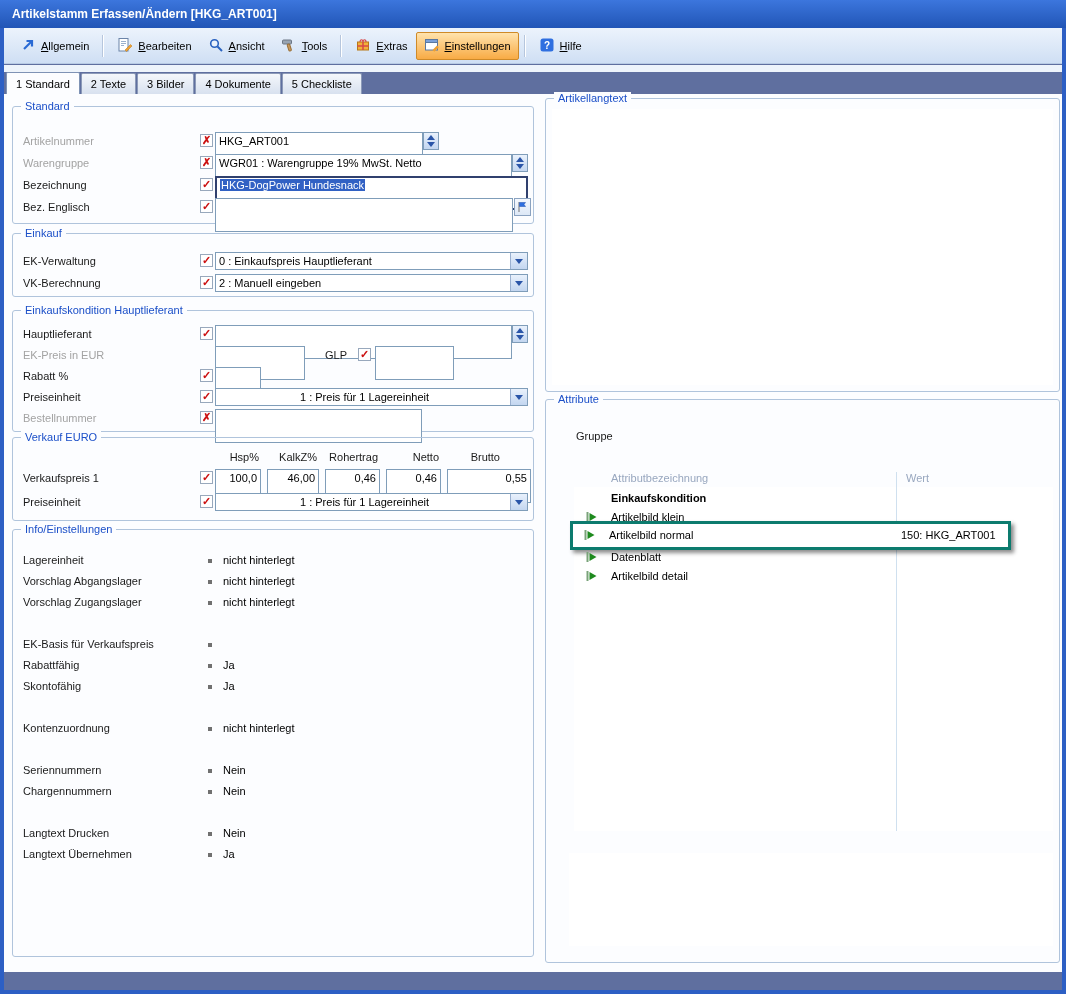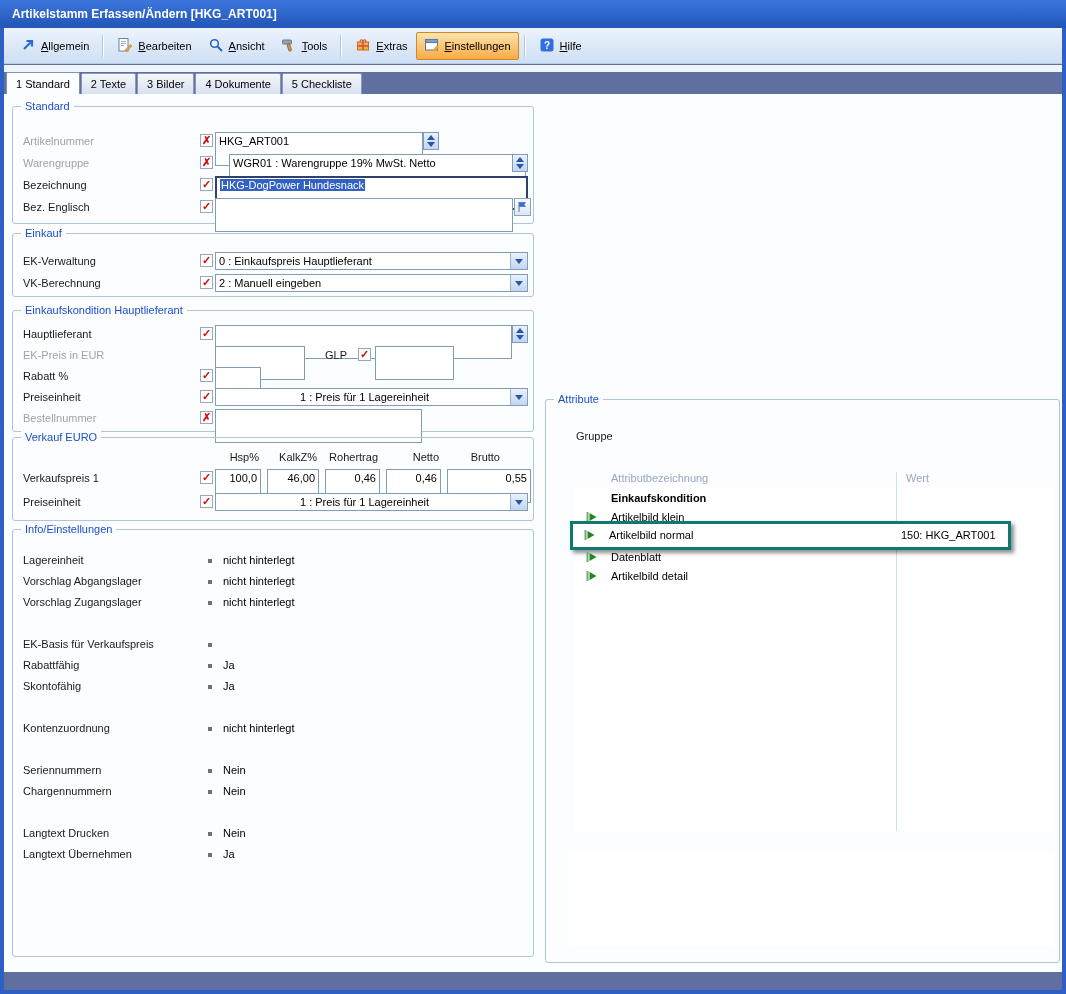--- a/index.html
+++ b/index.html
@@ -135,21 +135,21 @@
         <span class="legend">Standard</span>
         <span class="lbl dis" style="left:10px;top:28px;">Artikelnummer</span>
         <span class="cb" style="left:187px;top:27px;">✗</span>
         <div class="txt" style="left:202px;top:25px;width:208px;">HKG_ART001</div>
         <span class="spin" style="left:410px;top:25px;">
             <span class="tri-up"></span>
             <span class="tri-dn"></span>
           </span>
         <span class="lbl dis" style="left:10px;top:50px;">Warengruppe</span>
         <span class="cb" style="left:187px;top:49px;">✗</span>
-        <div class="txt" style="left:202px;top:47px;width:297px;margin-left:14px;">WGR01 : Warengruppe 19% MwSt. Netto</div>
+        <div class="txt" style="left:202px;top:47px;width:297px;">WGR01 : Warengruppe 19% MwSt. Netto</div>
         <span class="spin" style="left:499px;top:47px;">
             <span class="tri-up"></span>
             <span class="tri-dn"></span>
           </span>
         <span class="lbl" style="left:10px;top:72px;">Bezeichnung</span>
         <span class="cb" style="left:187px;top:71px;">✓</span>
         <div class="txt focus" style="left:202px;top:69px;width:313px;"><span class="sel">HKG-DogPower Hundesnack</span></div>
         <span class="lbl" style="left:10px;top:94px;">Bez. Englisch</span>
         <span class="cb" style="left:187px;top:93px;">✓</span>
         <div class="txt" style="left:202px;top:91px;width:298px;"></div>
@@ -265,20 +265,24 @@
         <span class="bullet" style="left:195px;top:260px;"></span>
         <span class="ival" style="left:210px;top:255px;">Nein</span>
         <span class="lbl" style="left:10px;top:297px;">Langtext Drucken</span>
         <span class="bullet" style="left:195px;top:302px;"></span>
         <span class="ival" style="left:210px;top:297px;">Nein</span>
         <span class="lbl" style="left:10px;top:318px;">Langtext Übernehmen</span>
         <span class="bullet" style="left:195px;top:323px;"></span>
         <span class="ival" style="left:210px;top:318px;">Ja</span>
       </div>
 
+      <div class="fieldset" style="left:541px;top:4px;width:515px;height:294px;">
+        <span class="legend">Artikellangtext</span>
+        <div class="textarea"></div>
+      </div>
 
       <div class="fieldset" style="left:541px;top:305px;width:515px;height:564px;">
         <span class="legend">Attribute</span>
         <span class="lbl" style="left:30px;top:30px;">Gruppe</span>
 
         <span class="tbl-head" style="left:65px;top:72px;">Attributbezeichnung</span>
         <span class="tbl-head" style="left:360px;top:72px;">Wert</span>
         <div class="tbl-body" style="left:28px;top:87px;width:479px;height:344px;"></div>
         <div class="vline" style="left:350px;top:72px;height:359px;"></div>
 

